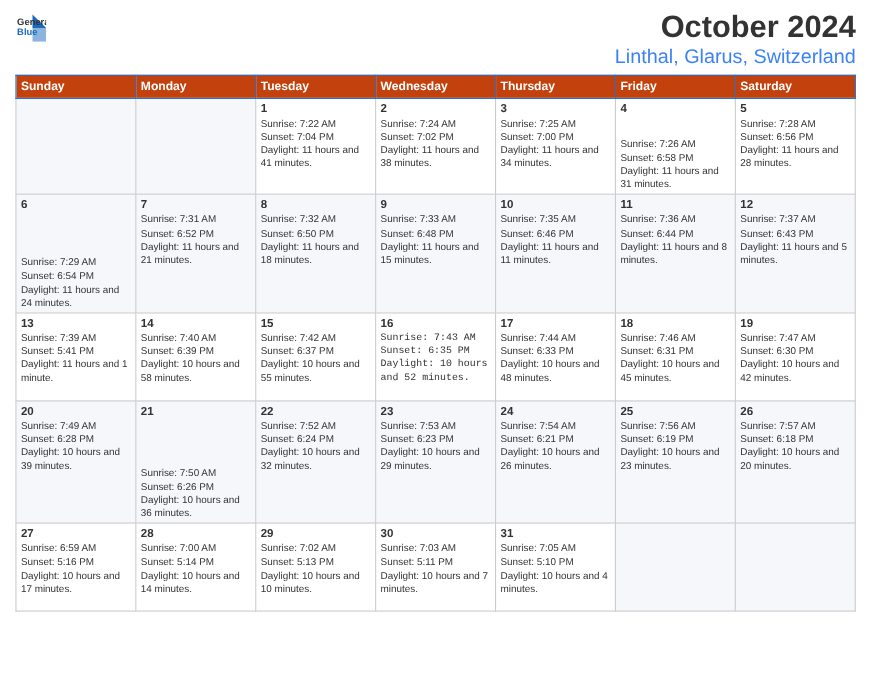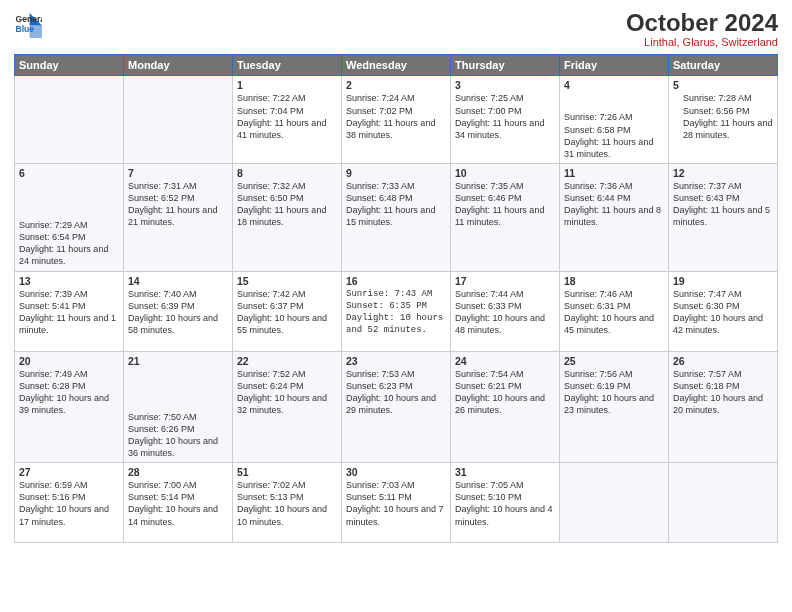--- a/index.html
+++ b/index.html
@@ -28,36 +28,36 @@
     }
     .logo-icon {
       width: 28px;
       height: 28px;
       margin-right: 2px;
     }
     .title-block {
       text-align: right;
     }
     .month-title {
-      font-size: 24px;
+      font-size: 28px;
       font-weight: bold;
       color: #333;
       line-height: 1.1;
     }
     .location {
-      font-size: 11px;
-      color: #b91c1c;
+      font-size: 18px;
+      color: #3b82f6;
     }
     .calendar {
       width: 100%;
       border-collapse: collapse;
       table-layout: fixed;
     }
     .calendar th {
-      background-color: #737373;
+      background-color: #c2410c;
       color: #fff;
       font-size: 11px;
       font-weight: bold;
       padding: 4px 4px;
       text-align: left;
       border: 1px solid #2b6fc4;
     }
     .calendar td {
       border: 1px solid #ccc;
       vertical-align: top;
@@ -140,21 +140,21 @@
 Daylight: 11 hours and 34 minutes.</div>
           </td>
           <td>
             <span class="day-number">4</span>
             <div class="day-info" style="white-space: pre-wrap; margin-top: 20px;">Sunrise: 7:26 AM
 Sunset: 6:58 PM
 Daylight: 11 hours and 31 minutes.</div>
           </td>
           <td>
             <span class="day-number">5</span>
-            <div class="day-info" style="white-space: pre-wrap; margin-left: 10px;">Sunrise: 7:28 AM
+            <div class="day-info" style="white-space: pre-wrap;">Sunrise: 7:28 AM
 Sunset: 6:56 PM
 Daylight: 11 hours and 28 minutes.</div>
           </td>
         </tr>
         <tr>
           <td>
             <span class="day-number">6</span>
             <div class="day-info" style="white-space: pre-wrap; margin-top: 40px;">Sunrise: 7:29 AM
 Sunset: 6:54 PM
 Daylight: 11 hours and 24 minutes.</div>
@@ -291,21 +291,21 @@
 Sunset: 5:16 PM
 Daylight: 10 hours and 17 minutes.</div>
           </td>
           <td>
             <span class="day-number">28</span>
             <div class="day-info" style="white-space: pre-wrap;">Sunrise: 7:00 AM
 Sunset: 5:14 PM
 Daylight: 10 hours and 14 minutes.</div>
           </td>
           <td>
-            <span class="day-number">51</span>
+            <span class="day-number">29</span>
             <div class="day-info" style="white-space: pre-wrap;">Sunrise: 7:02 AM
 Sunset: 5:13 PM
 Daylight: 10 hours and 10 minutes.</div>
           </td>
           <td>
             <span class="day-number">30</span>
             <div class="day-info" style="white-space: pre-wrap;">Sunrise: 7:03 AM
 Sunset: 5:11 PM
 Daylight: 10 hours and 7 minutes.</div>
           </td>

